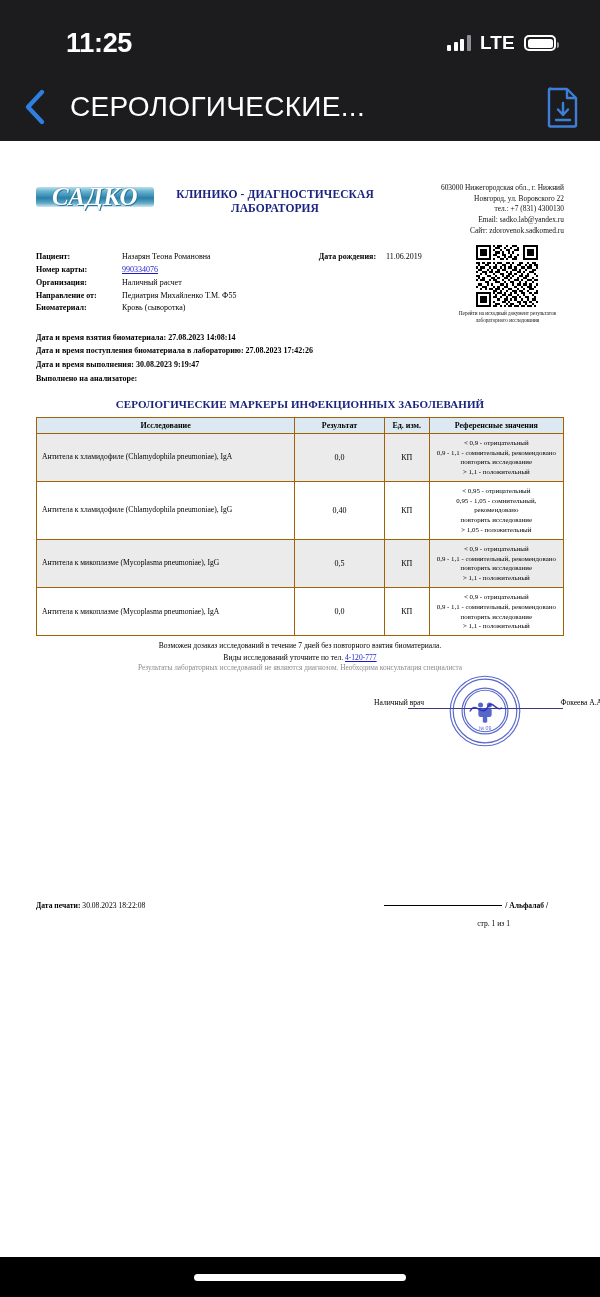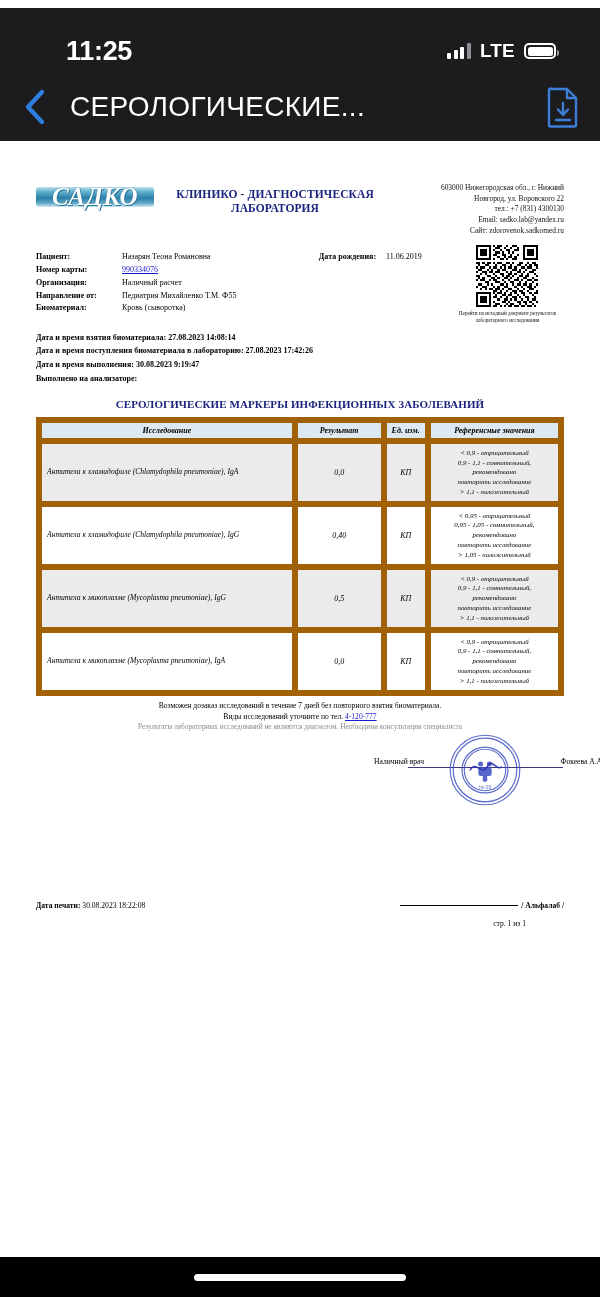--- a/index.html
+++ b/index.html
@@ -6,21 +6,21 @@
   html, body {
     width:600px; height:1297px;
     background:#ffffff;
     font-family:"Liberation Serif", serif;
     overflow:hidden;
   }
   .phone { position:relative; width:600px; height:1297px; background:#ffffff; }
 
   
   .statusbar {
-    position:absolute; top:8px; left:0; width:600px; height:72px;
+    position:absolute; top:0; left:0; width:600px; height:72px;
     background:#1c1c1e; color:#ffffff;
     display:flex; align-items:center; justify-content:space-between;
     padding:14px 44px 0 66px;
     font-family:"Liberation Sans", sans-serif;
   }
   .status-time { font-size:27px; font-weight:bold; letter-spacing:-0.3px; }
   .status-right { display:flex; align-items:center; gap:9px; }
   .signal { display:flex; align-items:flex-end; gap:2.5px; height:16px; }
   .signal i { display:block; width:4px; background:#ffffff; border-radius:1px; }
   .signal i:nth-child(1){height:6px;}
@@ -98,21 +98,21 @@
   .dline { font-size:8px; font-weight:bold; line-height:1.72; }
 
   
   .section-title {
     text-align:center; color:#1a237e; font-weight:bold; font-size:11px;
     margin-top:12px; margin-bottom:7px; letter-spacing:0.1px;
   }
 
   
   table.results { width:100%; border-collapse:collapse; }
-  table.results th, table.results td { border:6px solid #a16207;font-style:italic; }
+  table.results th, table.results td { border:1px solid #a16207; }
   table.results thead th {
     background:#dce9f2; font-size:8px; font-weight:bold; padding:3px 2px;
     text-align:center; color:#000;
   }
   table.results tbody td { padding:4px 5px; vertical-align:middle; }
   td.c-name { width:49%; font-size:7.6px; line-height:1.34; text-align:left; }
   td.c-res  { width:17%; font-size:8px; text-align:center; }
   td.c-unit { width:8.5%;  font-size:8px; text-align:center; }
   td.c-ref  { width:25.5%; font-size:6.9px; text-align:center; line-height:1.42; }
   tbody tr.alt td { background:#ebebeb; }
@@ -129,21 +129,21 @@
   .sign-row {
     position:absolute; left:338px; top:22px; width:230px;
     display:flex; align-items:center; justify-content:space-between;
     font-size:7.6px;
   }
   .sign-line { position:absolute; left:372px; top:32px; width:155px;
                border-bottom:1px solid #3a3a7a; }
   .stamp { position:absolute; left:412px; top:-2px; width:74px; height:74px; }
 
   
-  .doc-footer { position:absolute; left:36px; right:36px; top:760px; }
+  .doc-footer { position:absolute; left:36px; right:52px; top:760px; }
   .foot-row { display:flex; justify-content:space-between; align-items:flex-start; }
   .print-date { font-size:7.6px; }
   .print-date b { font-weight:bold; }
   .foot-right { text-align:right; font-size:7.6px; }
   .sigline2 { display:inline-block; width:118px; border-bottom:1px solid #000;
               vertical-align:2px; margin-right:3px; }
   .alfalab { font-weight:bold; }
   .pagenum { margin-top:9px; margin-right:38px; font-size:7.6px; }
 
   

